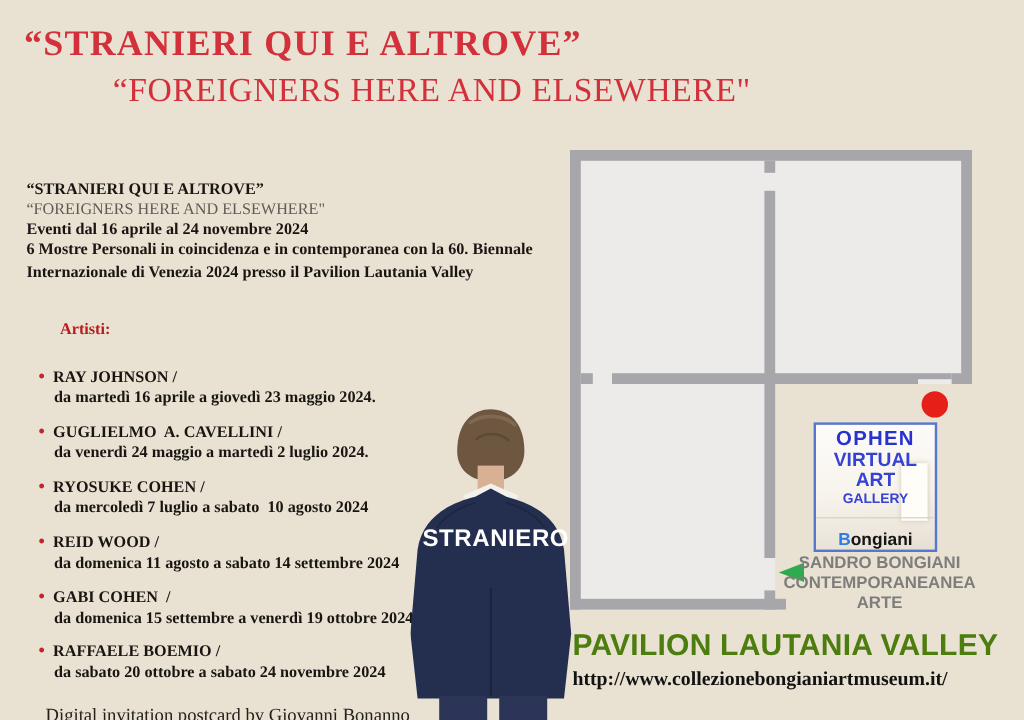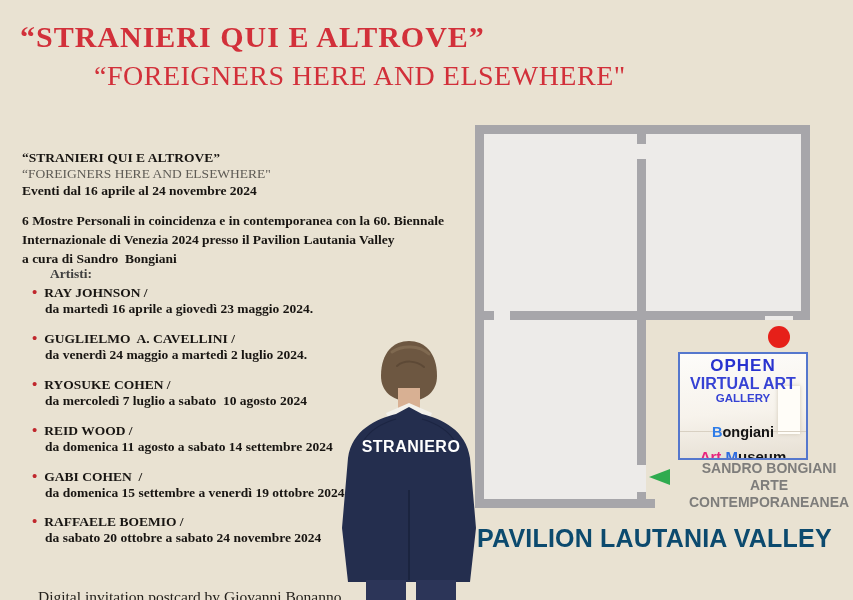--- a/index.html
+++ b/index.html
@@ -10,42 +10,42 @@
   .title1{position:absolute;left:20px;top:20px;font-size:30px;font-weight:bold;
           color:#d2303a;letter-spacing:1px;white-space:pre;}
   .title2{position:absolute;left:94px;top:60px;font-size:28px;font-weight:normal;
           color:#d2303a;letter-spacing:0.5px;white-space:pre;}
 
   
   .info{position:absolute;left:22px;top:150px;width:440px;color:#181512;font-size:13.5px;line-height:1.22;}
   .info .ln{white-space:pre-wrap;}
   .b{font-weight:bold;}
   .gray{color:#5e5b55;}
-  .para{margin-top:13px;line-height:1.38;}
+  .para{line-height:1.38;}
 
   
   .artists{position:absolute;left:22px;top:266px;width:420px;font-size:13.5px;color:#181512;}
-  .artists-heading{color:#404040;font-weight:bold;margin-left:28px;margin-bottom:2px;}
+  .artists-heading{color:#b91c1c;font-weight:bold;margin-left:28px;margin-bottom:24px;}
   .artist{margin-bottom:12px;}
   .artist .name-line{display:flex;align-items:baseline;}
   .bullet{color:#c0272d;font-weight:bold;margin-left:10px;margin-right:7px;font-size:15px;}
   .artist-name{font-weight:bold;white-space:pre-wrap;}
   .artist-dates{font-weight:bold;margin-left:23px;line-height:1.25;white-space:pre-wrap;}
 
   .credit{position:absolute;left:38px;top:588px;font-size:15.5px;color:#24211c;text-align:center;}
 
   
   .floorplan{position:absolute;left:475px;top:125px;width:335px;height:385px;}
 
   
   .red-dot{position:absolute;left:768px;top:326px;width:22px;height:22px;border-radius:50%;
            background:#e62019;}
 
   
-  .ophen-box{position:absolute;left:678px;top:352px;width:130px;height:108px;
+  .ophen-box{position:absolute;left:678px;top:352px;width:103px;height:108px;
              border:2px solid #5577cd;box-sizing:border-box;text-align:center;
              background:linear-gradient(175deg,#fdfcfa 0%,#f7f3ec 55%,#e6dfd3 100%);
              font-family:"Liberation Sans",sans-serif;overflow:hidden;}
   .ophen-door{position:absolute;right:6px;top:32px;width:22px;height:48px;background:#fffdf8;
               box-shadow:0 0 4px rgba(200,190,170,.8);}
   .ophen-wallline{position:absolute;left:0;bottom:26px;width:100%;height:1px;background:#d8d0c2;}
   .ophen-txt{position:relative;z-index:2;}
   .ophen-l1{font-size:17px;font-weight:bold;color:#2832cf;letter-spacing:1px;margin-top:3px;line-height:1.05;}
   .ophen-l2{font-size:16px;font-weight:bold;color:#3642d4;line-height:1.1;}
   .ophen-l3{font-size:11.5px;font-weight:bold;color:#3642d4;line-height:1.1;margin-bottom:10px;}
@@ -55,49 +55,48 @@
   .ophen-artmuseum .pink{color:#e8247e;}
   .ophen-artmuseum .blue{color:#2e6ce0;}
   .ophen-sub{font-size:6.6px;color:#2c2c2c;letter-spacing:0.4px;margin-top:4px;font-weight:bold;}
 
   
   .green-arrow{position:absolute;left:649px;top:469px;width:0;height:0;
                border-top:8.5px solid transparent;border-bottom:8.5px solid transparent;
                border-right:21px solid #2fab4f;}
   .sandro{position:absolute;left:648px;top:460px;width:170px;text-align:center;
           font-family:"Liberation Sans",sans-serif;font-weight:bold;font-size:14px;
-          color:#7e7d7b;line-height:1.22;margin-left:36px;}
+          color:#7e7d7b;line-height:1.22;}
 
   
   .pavilion{position:absolute;left:477px;top:524px;font-family:"Liberation Sans",sans-serif;
-            font-weight:bold;font-size:25px;color:#0c4a6e;letter-spacing:0.2px;}
+            font-weight:bold;font-size:25px;color:#4d7c0f;letter-spacing:0.2px;}
   .url{position:absolute;left:477px;top:556px;font-weight:bold;font-size:16.5px;color:#121212;}
 
   
   .man{position:absolute;left:342px;top:330px;width:140px;height:272px;}
   .man-label{position:absolute;left:352px;top:438px;width:118px;text-align:center;
-             font-family:"Liberation Sans",sans-serif;font-weight:bold;font-size:16px;
+             font-family:"Liberation Sans",sans-serif;font-weight:bold;font-size:20px;
              color:#ffffff;letter-spacing:0.5px;}
 </style>
 </head>
 <body>
 
 <div id="card">
 
   <div class="title1">“STRANIERI QUI E ALTROVE”</div>
   <div class="title2">“FOREIGNERS HERE AND ELSEWHERE"</div>
 
   <div class="info">
     <div class="ln b">“STRANIERI QUI E ALTROVE”</div>
     <div class="ln gray">“FOREIGNERS HERE AND ELSEWHERE"</div>
     <div class="ln b">Eventi dal 16 aprile al 24 novembre 2024</div>
     <div class="para b">
       <div class="ln">6 Mostre Personali in coincidenza e in contemporanea con la 60. Biennale</div>
       <div class="ln">Internazionale di Venezia 2024 presso il Pavilion Lautania Valley</div>
-      <div class="ln">a cura di Sandro  Bongiani</div>
     </div>
   </div>
 
   <div class="artists">
     <div class="artists-heading">Artisti:</div>
     <div>
         <div class="artist">
         <div class="name-line">
           <span class="bullet">•</span>
           <span class="artist-name">RAY JOHNSON /</span>
@@ -191,19 +190,20 @@
       <div class="ophen-l3">GALLERY</div>
       <div class="ophen-bongiani"><span class="blue">B</span><span>ongiani</span></div>
       <div class="ophen-artmuseum"><span class="pink">Art </span><span class="blue">M</span><span>useum</span></div>
       <div class="ophen-sub">CONTEMPORARY ART COLLECTION</div>
     </div>
   </div>
 
   <div class="green-arrow"></div>
   <div class="sandro">
     <div>SANDRO BONGIANI</div>
+    <div>CONTEMPORANEANEA</div>
     <div>ARTE</div>
-    <div>CONTEMPORANEANEA</div>
   </div>
 
   <div class="pavilion">PAVILION LAUTANIA VALLEY</div>
+  <div class="url">http://www.collezionebongianiartmuseum.it/</div>
 
 </div>
 
 </body></html>

